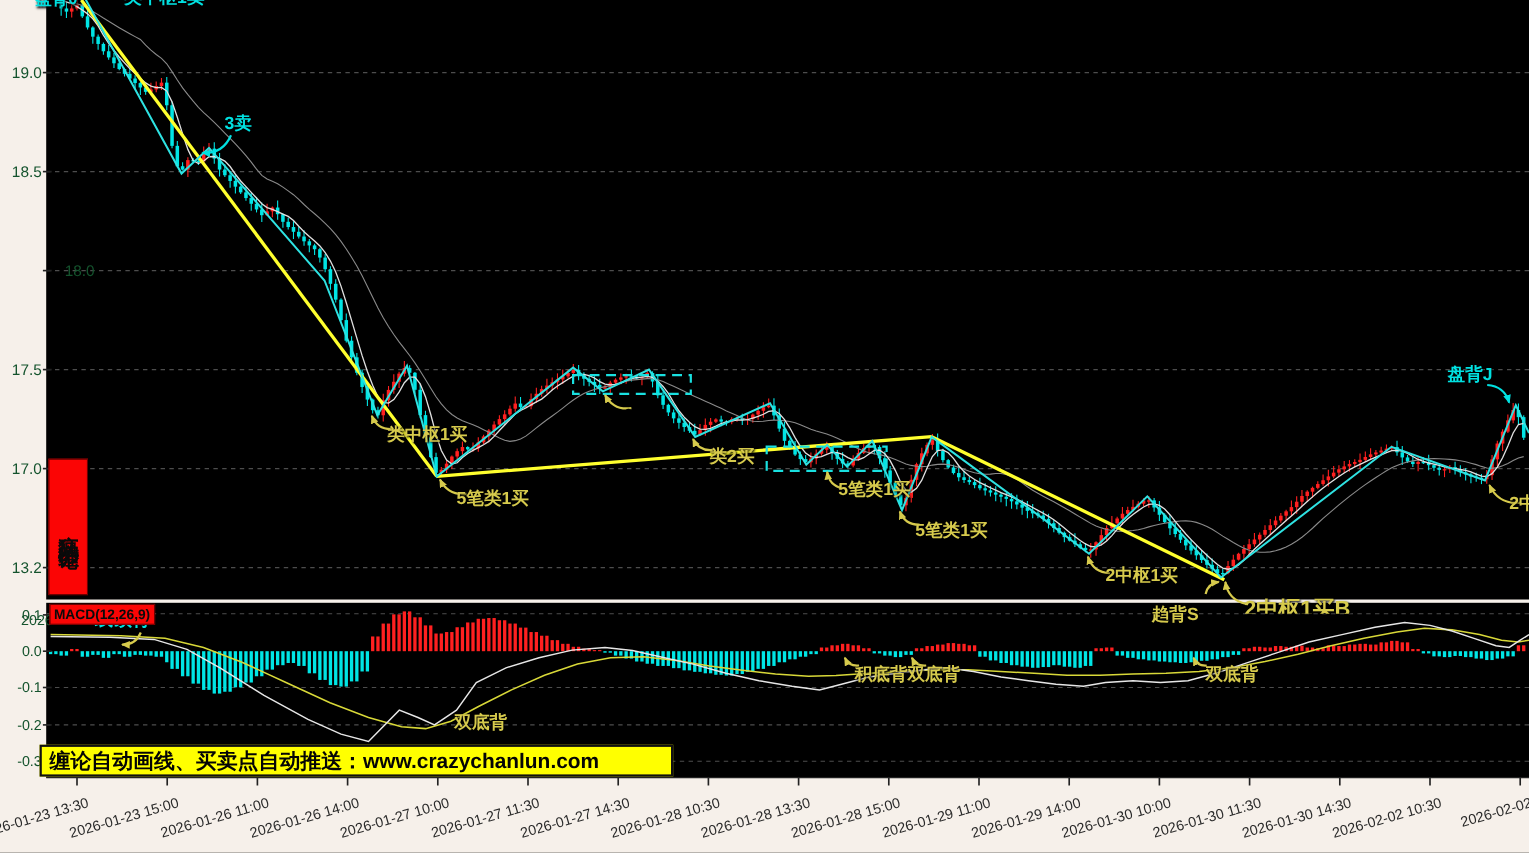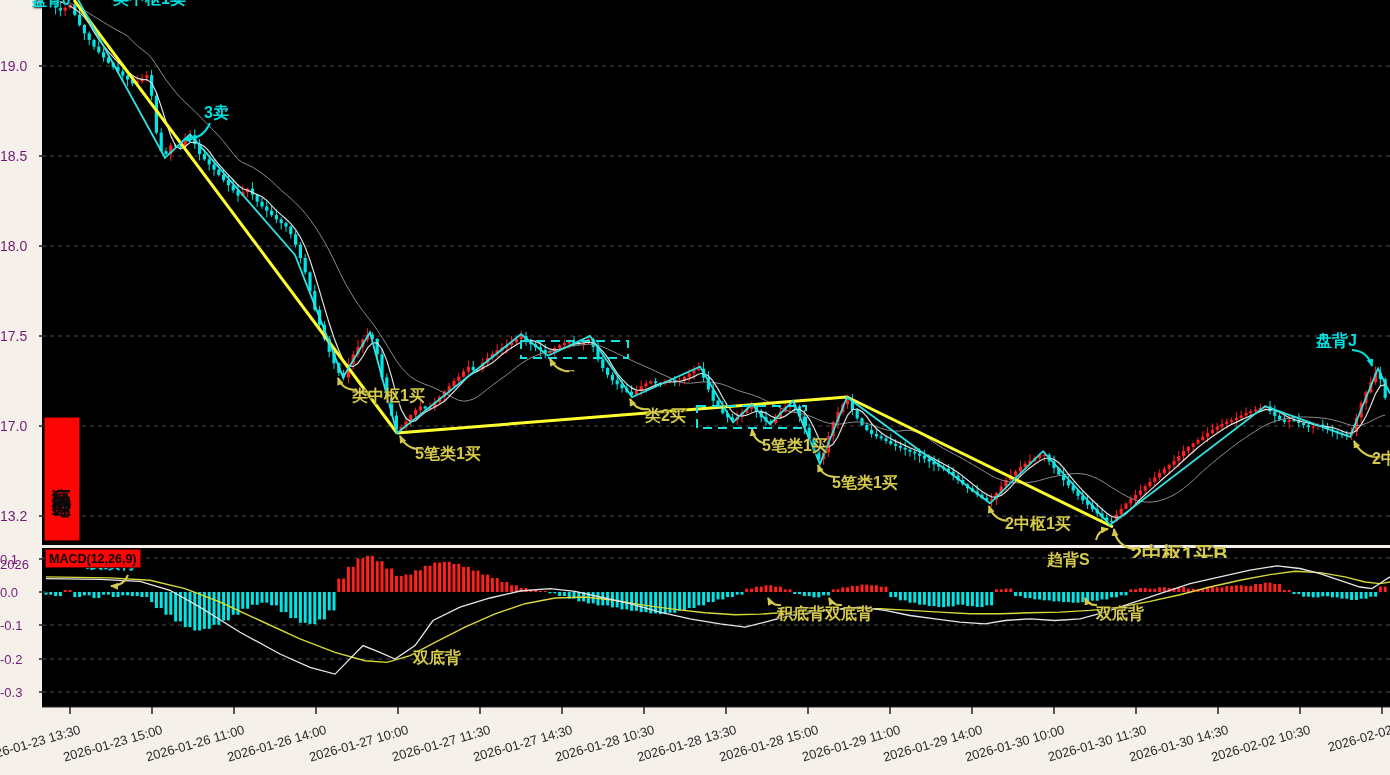--- a/index.html
+++ b/index.html
@@ -1,19 +1,19 @@
 <!DOCTYPE html>
 <html><head>
 <meta charset="utf-8">
 <style>
   html,body{margin:0;padding:0;}
   body{font-family:"Liberation Sans","DejaVu Sans",sans-serif;background:#f6f0ea;}
   .screen{position:relative;width:1390px;height:775px;overflow:hidden;background:#f6f0ea;}
   #chart-svg{position:absolute;left:0;top:0;}
-  .ylabel{position:absolute;transform:translateY(-50%);color:#701a75;
+  .ylabel{position:absolute;transform:translateY(-50%);text-align:right;color:#14532d;
           font-size:14px;letter-spacing:0;white-space:nowrap;}
   .mlabel{font-size:13px;}
   .xlabel{position:absolute;white-space:nowrap;color:#2a2a2a;font-size:13px;
           transform:translateX(-100%) rotate(-16deg);transform-origin:100% 0;}
   .anno{position:absolute;font-weight:bold;white-space:nowrap;
         text-shadow:1px 1px 2px #000;line-height:1.05;}
   .anno-clip{position:absolute;overflow:hidden;}
   .redbox{position:absolute;background:#fb0505;border:1px solid #6d0000;box-sizing:border-box;}
   .title-box{left:45px;top:12px;width:145px;height:64px;z-index:6;}
   .title-text{color:#0a0a0a;font-size:16px;font-weight:bold;padding:4px 6px;white-space:nowrap;}
@@ -981,25 +981,28 @@
 
 
   <div class="redbox vert-box">
     <div class="vert-text">疯狂的缠论</div>
   </div>
 
   <div class="redbox macd-box">
     <div class="macd-text">MACD(12,26,9)</div>
   </div>
 
+  <div class="banner">
+    <div class="banner-text">缠论自动画线、买卖点自动推送：www.crazychanlun.com</div>
+  </div>
 
   <div id="labels-layer">
       <div class="ylabel" style="left: 0px; top: 66px; width: 38px;">19.0</div>
       <div class="ylabel" style="left: 0px; top: 156px; width: 38px;">18.5</div>
-      <div class="ylabel" style="left: 0px; top: 246px; width: 38px;">18.0</div>
+      <div class="ylabel" style="left: 0px; top: 246px; width: 38px; padding-left: 48px;">18.0</div>
       <div class="ylabel" style="left: 0px; top: 336px; width: 38px;">17.5</div>
       <div class="ylabel" style="left: 0px; top: 426px; width: 38px;">17.0</div>
       <div class="ylabel" style="left: 0px; top: 516px; width: 38px;">13.2</div>
       <div class="ylabel mlabel" style="left: 0px; top: 559px; width: 38px;">0.1</div>
       <div class="ylabel mlabel" style="left: 0px; top: 564px; width: 48px;">2026</div>
       <div class="ylabel mlabel" style="left: 0px; top: 592px; width: 38px;">0.0</div>
       <div class="ylabel mlabel" style="left: 0px; top: 625px; width: 38px;">-0.1</div>
       <div class="ylabel mlabel" style="left: 0px; top: 659px; width: 38px;">-0.2</div>
       <div class="ylabel mlabel" style="left: 0px; top: 692px; width: 38px;">-0.3</div>
       <div class="xlabel" style="left: 78px; top: 722px;">2026-01-23 13:30</div>

